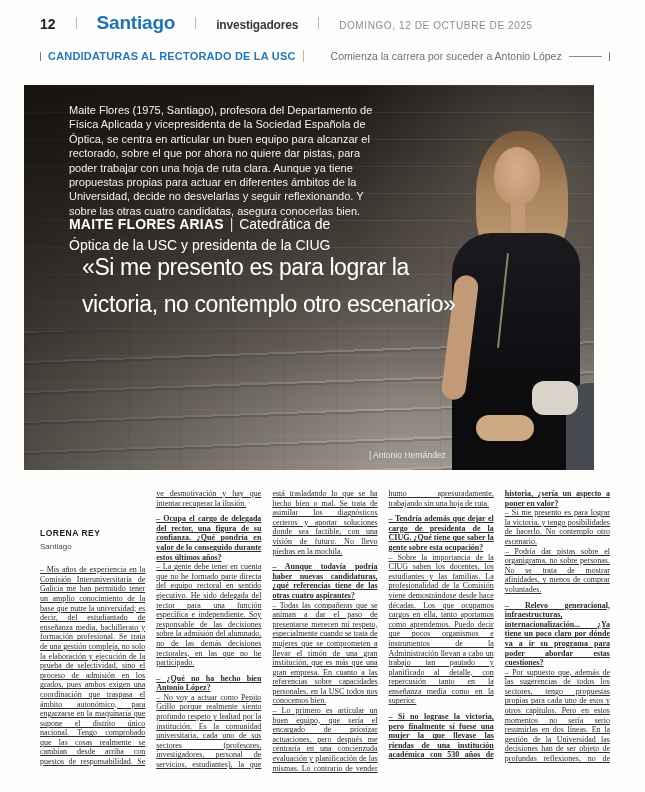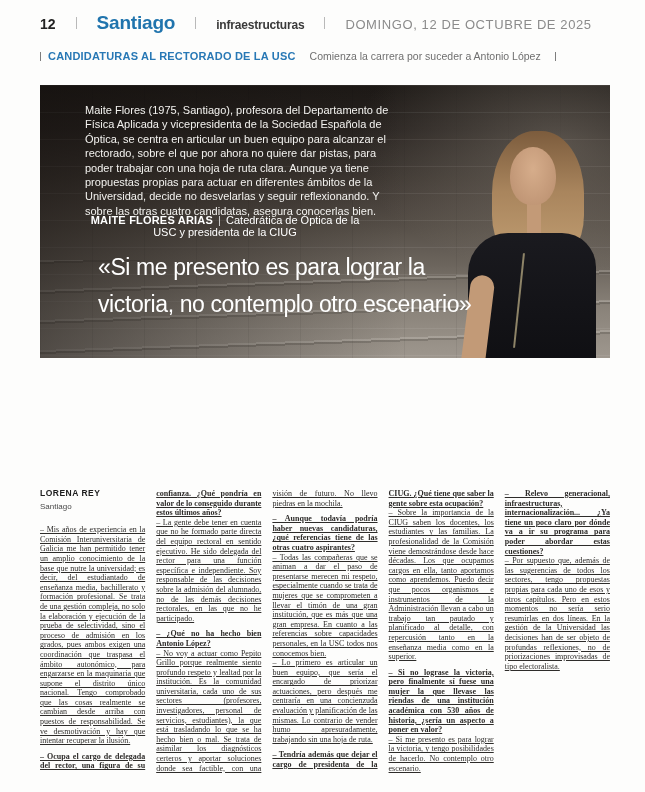--- a/index.html
+++ b/index.html
@@ -6,29 +6,29 @@
   body{
     width:645px;height:792px;position:relative;background:#fdfdfc;
     font-family:"Liberation Sans",sans-serif;overflow:hidden;
   }
   
   .header{position:absolute;left:40px;top:12px;display:flex;align-items:baseline;gap:20px;white-space:nowrap;}
   .page-num{font-size:14px;font-weight:bold;color:#222;}
   .vsep{display:inline-block;width:1px;height:12px;background:#b9b9b9;align-self:center;}
   .section-name{font-size:19px;font-weight:bold;color:#2074ad;letter-spacing:-0.2px;}
   .masthead{font-size:12px;font-weight:bold;color:#3a3a3a;letter-spacing:-0.2px;}
-  .issue-date{font-size:13px;color:#8b8b8b;letter-spacing:0.6px;}
+  .issue-date{font-size:10px;color:#8b8b8b;letter-spacing:0.6px;}
   
-  .kicker-row{position:absolute;left:40px;top:50px;width:471px;display:flex;align-items:center;gap:7px;}
+  .kicker-row{position:absolute;left:40px;top:50px;width:570px;display:flex;align-items:center;gap:7px;}
   .tick{width:1px;height:9px;background:#7d7d7d;flex:0 0 auto;}
   .kicker-label{font-size:11px;font-weight:bold;color:#2878b5;letter-spacing:0.2px;white-space:nowrap;}
-  .kicker-sub{font-size:10.5px;color:#6f6f6f;white-space:nowrap;}
+  .kicker-sub{font-size:10.5px;color:#6f6f6f;white-space:nowrap;margin-left:20px;}
   .rule{flex:1;height:1px;background:#8a8a8a;}
   
-  .photo{position:absolute;left:40px;top:85px;width:570px;height:273px;overflow:hidden;
+  .photo{position:absolute;left:24px;top:85px;width:570px;height:385px;overflow:hidden;
     background:linear-gradient(180deg,#1d1916 0%,#282320 16%,#3b3530 32%,#544d46 50%,#6c655d 66%,#8a837a 82%,#9e978e 100%);}
   .bricks{position:absolute;inset:0;
     background:
       repeating-linear-gradient(180deg,rgba(255,255,255,0.07) 0 1px,transparent 1px 27px),
       repeating-linear-gradient(90deg,rgba(0,0,0,0.06) 0 1px,transparent 1px 52px);}
   .wall-light{position:absolute;right:0;top:0;width:45%;height:70%;
     background:radial-gradient(ellipse at 80% 30%,rgba(190,180,165,0.30),rgba(0,0,0,0) 70%);}
   .steps{position:absolute;left:0;bottom:0;width:100%;height:36%;
     background:repeating-linear-gradient(178deg,rgba(230,226,219,0.22) 0 2px,rgba(60,56,50,0.25) 2px 4px,transparent 4px 30px);}
   .shade{position:absolute;left:0;top:0;width:64%;height:100%;
@@ -42,46 +42,46 @@
   .fig-torso{left:428px;top:148px;width:128px;height:237px;border-radius:40px 34px 0 0;
     background:linear-gradient(180deg,#1a1a1f,#0c0c0f 70%);}
   .fig-neck{left:487px;top:118px;width:14px;height:34px;background:#c39a77;}
   .fig-necklace{left:478px;top:168px;width:2px;height:95px;background:#8e8468;transform:rotate(6deg);}
   .fig-arm{left:424px;top:190px;width:24px;height:125px;border-radius:13px;background:#c29a77;transform:rotate(7deg);}
   .fig-cuff{left:508px;top:296px;width:46px;height:34px;border-radius:12px;background:#d9d3ca;}
   .fig-hands{left:452px;top:330px;width:58px;height:26px;border-radius:13px;background:#cfa884;}
   .fig-knee{left:542px;top:298px;width:58px;height:87px;border-radius:22px 22px 0 0;background:#474a50;}
   
   .intro{position:absolute;left:45px;top:18px;width:322px;color:#f3f2ef;font-size:11px;line-height:14.4px;z-index:5;}
-  .subject{position:absolute;left:45px;top:129px;width:280px;color:#ffffff;font-size:11px;line-height:12px;z-index:5;text-align:center;}
+  .subject{position:absolute;left:45px;top:129px;width:280px;color:#ffffff;font-size:14px;line-height:21px;z-index:5;}
   .subject .name{font-weight:bold;letter-spacing:0.2px;}
   .subject .sep{color:#dcdcdc;padding:0 2px;}
   .quote{position:absolute;left:58px;top:164px;width:378px;color:#ffffff;font-size:23px;line-height:37px;
     font-weight:400;letter-spacing:-0.4px;z-index:5;}
   .credit{position:absolute;left:345px;top:365px;color:#e9e7e4;font-size:8.5px;z-index:5;}
   
   .article{position:absolute;left:40px;top:489px;width:570px;height:290px;
     column-count:5;column-gap:11px;column-fill:auto;overflow:hidden;
     font-family:"Liberation Serif",serif;font-size:8px;line-height:9.6px;
     color:#2e2c2a;text-align:justify;hyphens:auto;-webkit-hyphens:auto;}
   .byline{font-family:"Liberation Sans",sans-serif;margin:0 0 14px 0;text-align:left;}
-  .byline .author{font-weight:bold;font-size:8.5px;letter-spacing:0.5px;color:#1c1c1c;}
+  .byline .author{font-weight:bold;font-size:8.5px;letter-spacing:0.5px;color:#1c1c1c;margin-top:40px;}
   .byline .loc{font-size:8px;color:#4a4a4a;margin-top:3px;}
   .article p{margin:0;text-decoration:underline;}
   .article p.q{font-weight:bold;margin-top:6px;}
 </style>
 </head>
 <body>
 
 <div class="header">
   <span class="page-num">12</span>
   <span class="vsep"></span>
   <span class="section-name">Santiago</span>
   <span class="vsep"></span>
-  <span class="masthead">infraestructuras</span>
+  <span class="masthead">investigadores</span>
   <span class="vsep"></span>
   <span class="issue-date">DOMINGO, 12 DE OCTUBRE DE 2025</span>
 </div>
 
 <div class="kicker-row">
   <span class="tick"></span>
   <span class="kicker-label">CANDIDATURAS AL RECTORADO DE LA USC</span>
   <span class="vsep"></span>
   <span class="kicker-sub">Comienza la carrera por suceder a Antonio López</span>
   <span class="rule"></span>
@@ -127,15 +127,16 @@
     <p class="a">– La gente debe tener en cuenta que no he formado parte directa del equipo rectoral en sentido ejecutivo. He sido delegada del rector para una función específica e independiente. Soy responsable de las decisiones sobre la admisión del alumnado, no de las demás decisiones rectorales, en las que no he participado.</p>
     <p class="q">– ¿Qué no ha hecho bien Antonio López?</p>
     <p class="a">– No voy a actuar como Pepito Grillo porque realmente siento profundo respeto y lealtad por la institución. Es la comunidad universitaria, cada uno de sus sectores (profesores, investigadores, personal de servicios, estudiantes), la que está trasladando lo que se ha hecho bien o mal. Se trata de asimilar los diagnósticos certeros y aportar soluciones donde sea factible, con una visión de futuro. No llevo piedras en la mochila.</p>
     <p class="q">– Aunque todavía podría haber nuevas candidaturas, ¿qué referencias tiene de las otras cuatro aspirantes?</p>
     <p class="a">– Todas las compañeras que se animan a dar el paso de presentarse merecen mi respeto, especialmente cuando se trata de mujeres que se comprometen a llevar el timón de una gran institución, que es más que una gran empresa. En cuanto a las referencias sobre capacidades personales, en la USC todos nos conocemos bien.</p>
     <p class="a">– Lo primero es articular un buen equipo, que sería el encargado de priorizar actuaciones, pero después me centraría en una concienzuda evaluación y planificación de las mismas. Lo contrario de vender humo apresuradamente, trabajando sin una hoja de ruta.</p>
     <p class="q">– Tendría además que dejar el cargo de presidenta de la CIUG. ¿Qué tiene que saber la gente sobre esta ocupación?</p>
     <p class="a">– Sobre la importancia de la CIUG saben los docentes, los estudiantes y las familias. La profesionalidad de la Comisión viene demostrándose desde hace décadas. Los que ocupamos cargos en ella, tanto aportamos como aprendemos. Puedo decir que pocos organismos e instrumentos de la Administración llevan a cabo un trabajo tan pautado y planificado al detalle, con repercusión tanto en la enseñanza media como en la superior.</p>
     <p class="q">– Si no lograse la victoria, pero finalmente sí fuese una mujer la que llevase las riendas de una institución académica con 530 años de historia, ¿sería un aspecto a poner en valor?</p>
     <p class="a">– Si me presento es para lograr la victoria, y tengo posibilidades de hacerlo. No contemplo otro escenario.</p>
+    <p class="a">– Podría dar pistas sobre el organigrama, no sobre personas. No se trata de mostrar afinidades, y menos de comprar voluntades.</p>
     <p class="q">– Relevo generacional, infraestructuras, internacionalización... ¿Ya tiene un poco claro por dónde va a ir su programa para poder abordar estas cuestiones?</p>
     <p class="a">– Por supuesto que, además de las sugerencias de todos los sectores, tengo propuestas propias para cada uno de esos y otros capítulos. Pero en estos momentos no sería serio resumirlas en dos líneas. En la gestión de la Universidad las decisiones han de ser objeto de profundas reflexiones, no de priorizaciones improvisadas de tipo electoralista.</p>
   </div>
 
 </body></html>

